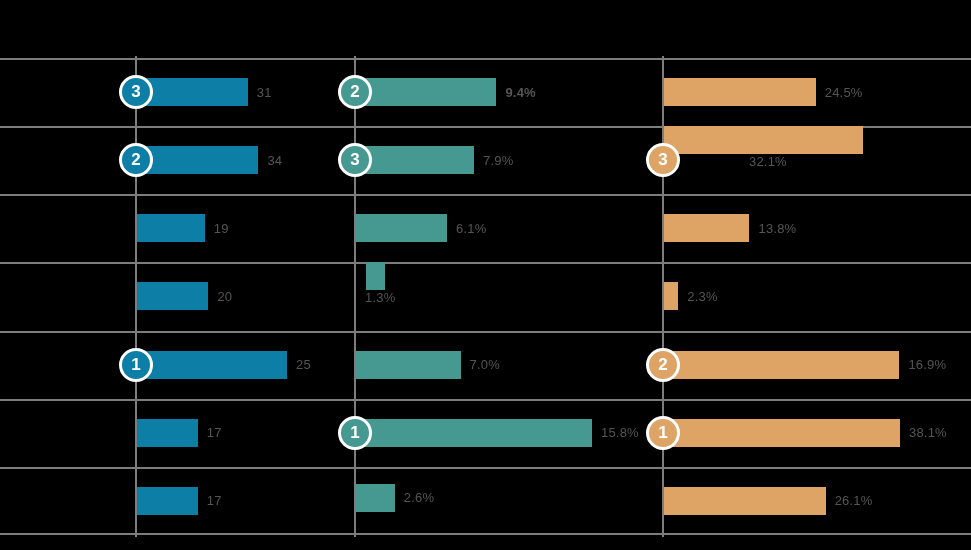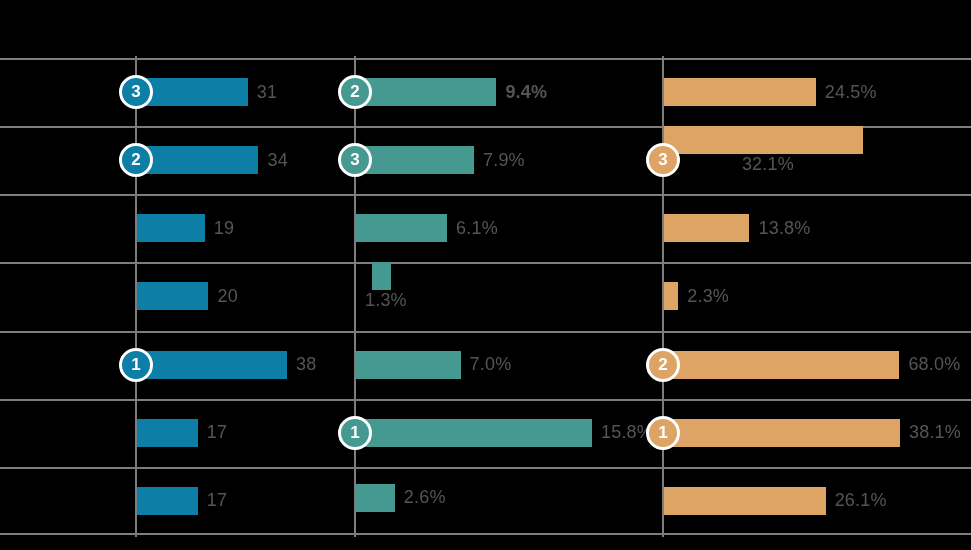--- a/index.html
+++ b/index.html
@@ -57,21 +57,21 @@
 
   .bar {
     height: 28px;
     flex: none;
   }
   .bar.c1 { background: #0d7ea5; }
   .bar.c2 { background: #469991; }
   .bar.c3 { background: #dda465; }
 
   .bar-label {
-    font-size: 18px;
+    font-size: 13px;
     color: #555555;
     margin-left: 9px;
     white-space: nowrap;
     letter-spacing: 0.2px;
   }
 
   
   .rank-badge {
     position: absolute;
     top: 50%;
@@ -128,21 +128,21 @@
       <div class="panel" style="position: absolute; left: 137px; top: 194.286px; height: 68.1429px;">
         <div class="bar c1" style="width: 67.8571px;"></div>
         <span class="bar-label">19</span>
       </div>
       <div class="panel" style="position: absolute; left: 137px; top: 262.429px; height: 68.1429px;">
         <div class="bar c1" style="width: 71.4286px;"></div>
         <span class="bar-label">20</span>
       </div>
       <div class="panel" style="position: absolute; left: 137px; top: 330.571px; height: 68.1429px;">
         <div class="bar c1" style="width: 150px;"></div>
-        <span class="bar-label">38</span>
+        <span class="bar-label">25</span>
       </div>
       <div class="rank-badge c1 b1" style="top: 364.643px;">1</div>
       <div class="panel" style="position: absolute; left: 137px; top: 398.714px; height: 68.1429px;">
         <div class="bar c1" style="width: 60.7143px;"></div>
         <span class="bar-label">17</span>
       </div>
       <div class="panel" style="position: absolute; left: 137px; top: 466.857px; height: 68.1429px;">
         <div class="bar c1" style="width: 60.7143px;"></div>
         <span class="bar-label">17</span>
       </div>
@@ -189,21 +189,21 @@
       <div class="panel" style="position: absolute; left: 664px; top: 194.286px; height: 68.1429px;">
         <div class="bar c3" style="width: 85.4803px;"></div>
         <span class="bar-label">13.8%</span>
       </div>
       <div class="panel" style="position: absolute; left: 664px; top: 262.429px; height: 68.1429px;">
         <div class="bar c3" style="width: 14.2467px;"></div>
         <span class="bar-label">2.3%</span>
       </div>
       <div class="panel" style="position: absolute; left: 664px; top: 330.571px; height: 68.1429px;">
         <div class="bar c3" style="width: 235.381px;"></div>
-        <span class="bar-label">68.0%</span>
+        <span class="bar-label">16.9%</span>
       </div>
       <div class="rank-badge c3 b3" style="top: 364.643px;">2</div>
       <div class="panel" style="position: absolute; left: 664px; top: 398.714px; height: 68.1429px;">
         <div class="bar c3" style="width: 236px;"></div>
         <span class="bar-label">38.1%</span>
       </div>
       <div class="rank-badge c3 b3" style="top: 432.786px;">1</div>
       <div class="panel" style="position: absolute; left: 664px; top: 466.857px; height: 68.1429px; text-align: right;">
         <div class="bar c3" style="width: 161.669px;"></div>
         <span class="bar-label">26.1%</span>

